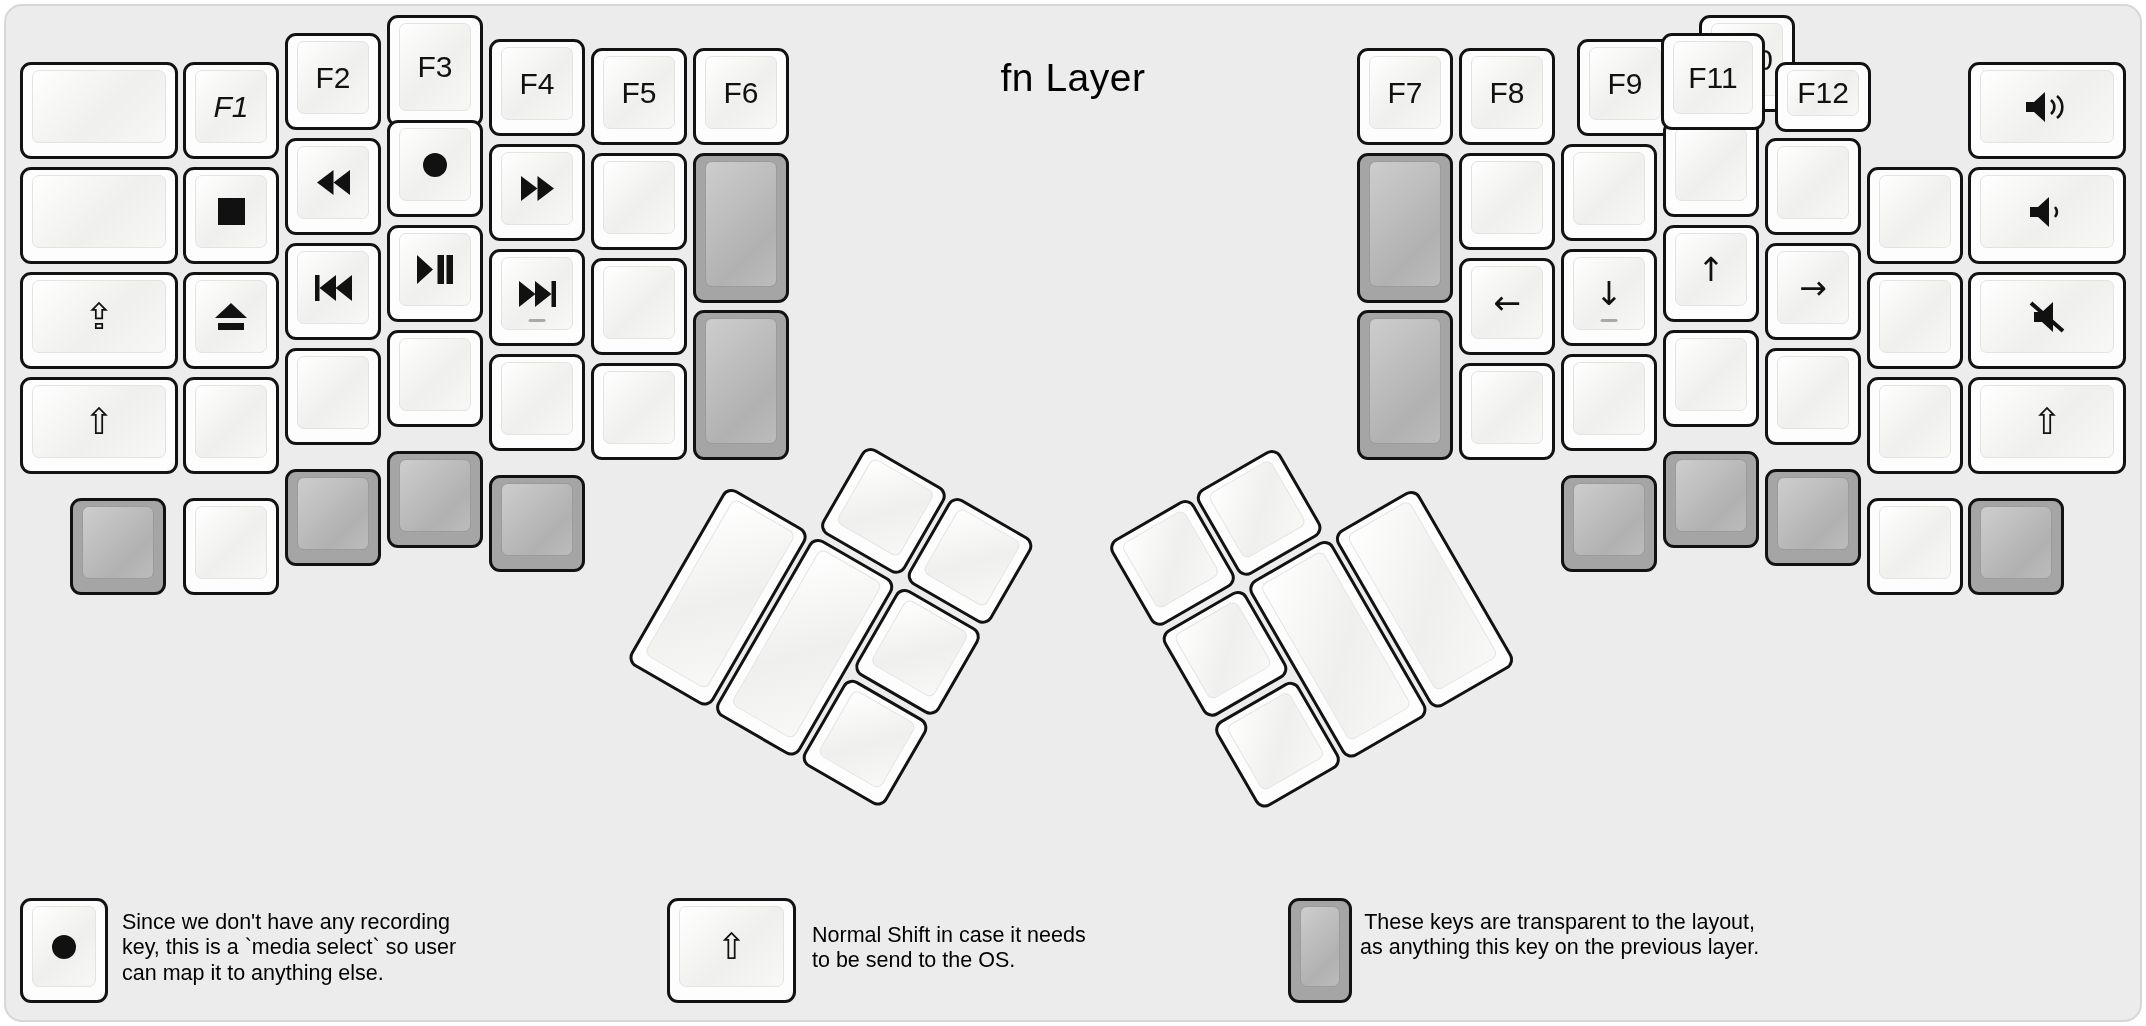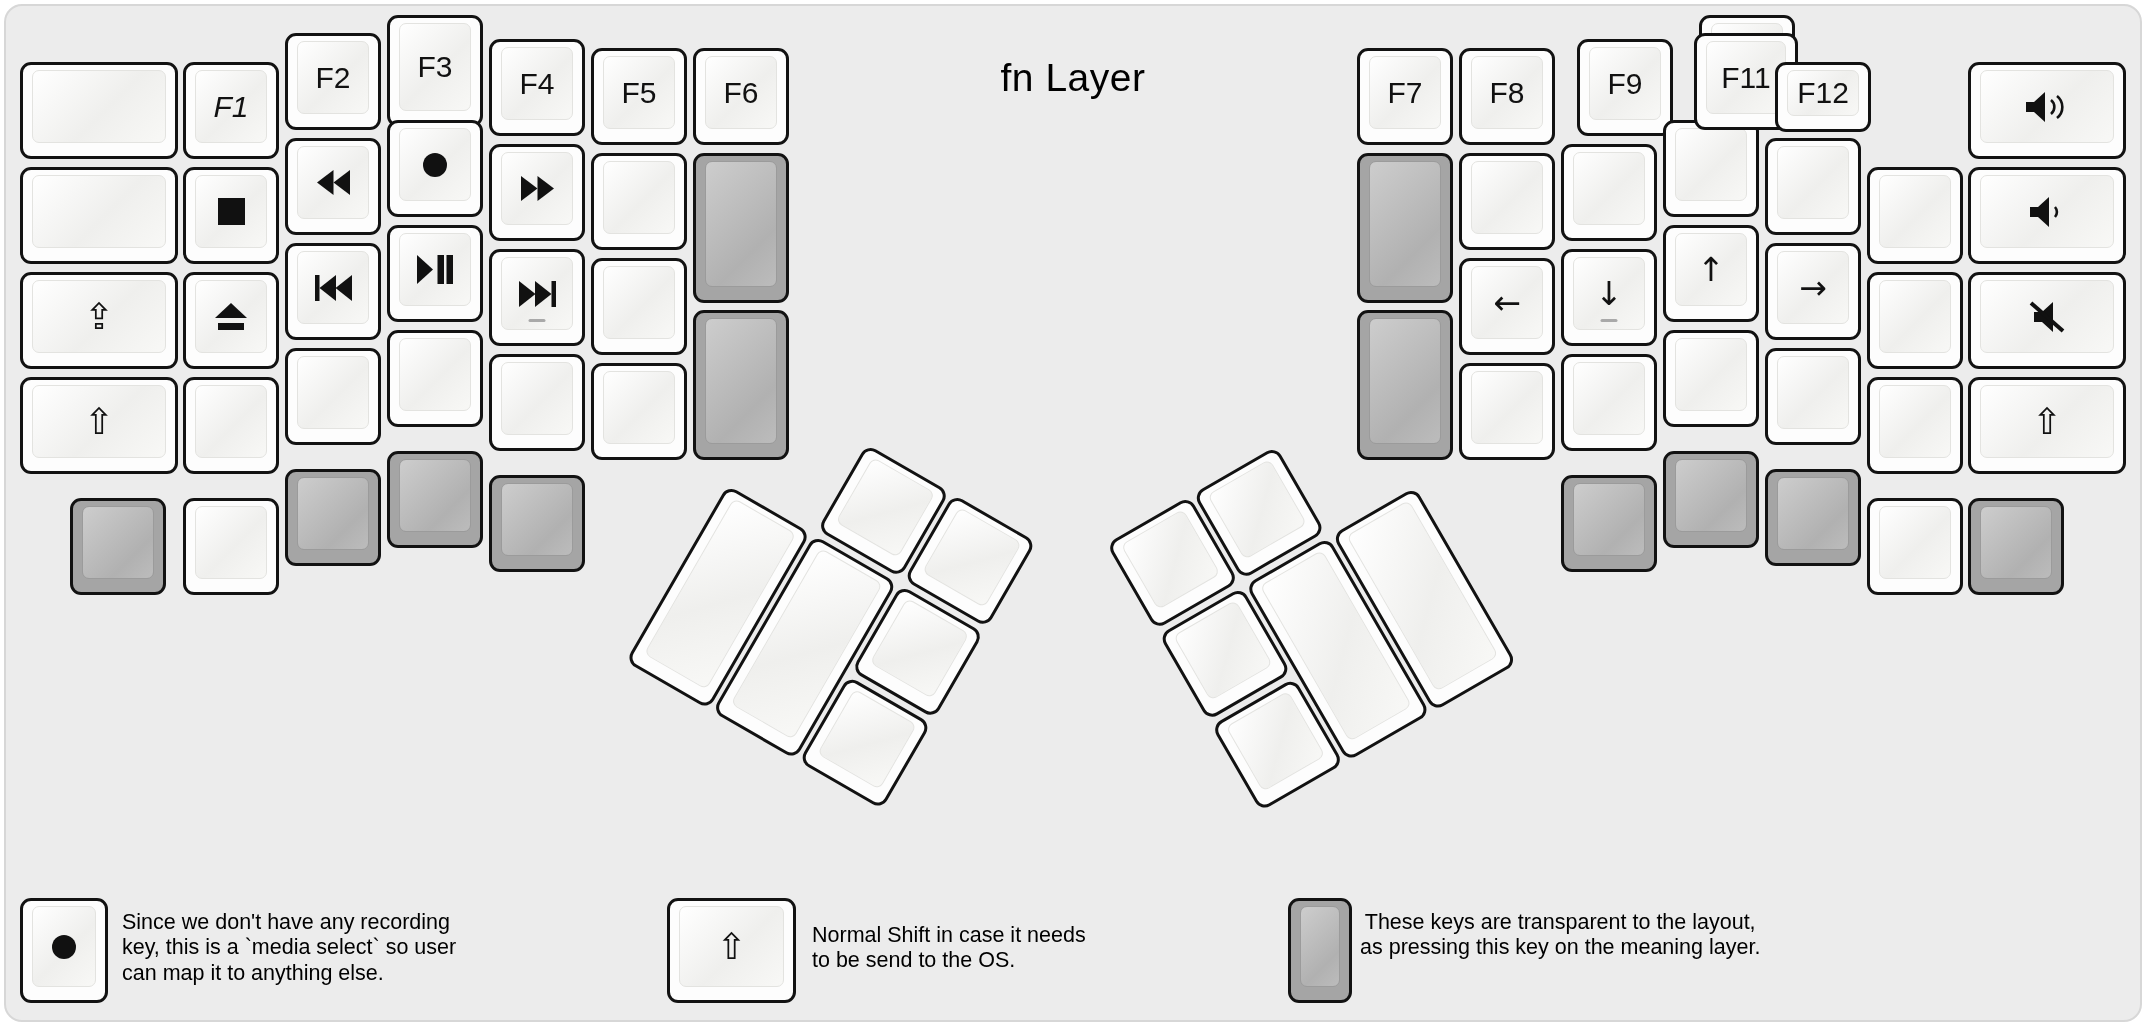--- a/index.html
+++ b/index.html
@@ -270,21 +270,21 @@
       <div class="surf">
         <span class="klabel arrow">↑</span>
       </div>
     </div>
     <div class="key" style="left: 1663px; top: 330px; width: 96px; height: 97px;">
       <div class="surf"></div>
     </div>
     <div class="key gray" style="left: 1663px; top: 451px; width: 96px; height: 97px;">
       <div class="surf"></div>
     </div>
-    <div class="key" style="left: 1661px; top: 33px; width: 104px; height: 97px; margin-left: 33px;">
+    <div class="key" style="left: 1661px; top: 33px; width: 104px; height: 97px;">
       <div class="surf">
         <span class="klabel">F11</span>
       </div>
     </div>
     <div class="key" style="left: 1765px; top: 138px; width: 96px; height: 97px;">
       <div class="surf"></div>
     </div>
     <div class="key" style="left: 1765px; top: 243px; width: 96px; height: 97px;">
       <div class="surf">
         <span class="klabel arrow">→</span>
@@ -402,21 +402,21 @@
   <div class="legend-text" style="left: 812px; top: 922.5px;">
     <div>Normal Shift in case it needs</div>
     <div>to be send to the OS.</div>
   </div>
 </div>
 
 <div class="legend-item">
   <div class="legend-keyholder"></div>
   <div class="legend-text" style="left: 1360px; top: 909.75px; text-align: center;">
     <div>These keys are transparent to the layout,</div>
-    <div>as pressing this key on the meaning layer.</div>
+    <div>as anything this key on the previous layer.</div>
   </div>
 </div>
 
 <div class="key" style="left: 20px; top: 898px; width: 88px; height: 105px;">
     <div class="surf">
       <svg class="icon" width="24" height="24" viewBox="0 0 24 24">
         <circle cx="12" cy="12" r="12" fill="#111"></circle>
       </svg>
     </div>
   </div>

